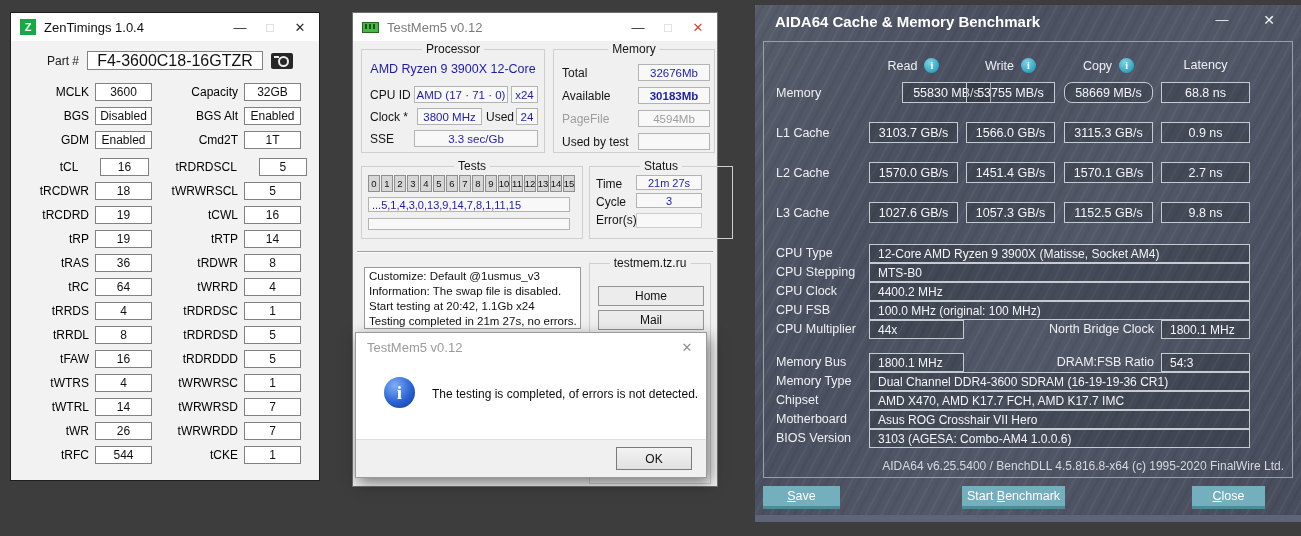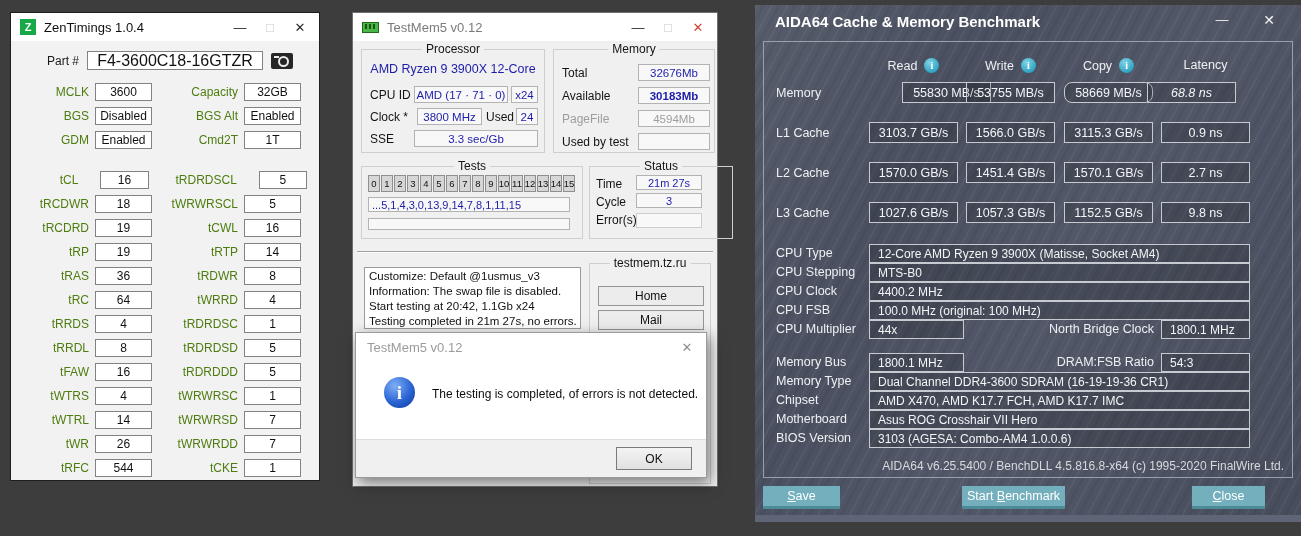--- a/index.html
+++ b/index.html
@@ -21,22 +21,22 @@
   .cap-btn.dim { color:#c9c9c9; }
   .zt-body { padding:10px 12px 0 12px; }
   .zt-part-row { display:flex; align-items:center; margin-bottom:13px; }
   .zt-part-label { width:64px; text-align:right; padding-right:8px; font-size:12px; color:#1a1a1a; }
   .zt-part-field { width:176px; height:19px; background:#fff; border:1px solid #828282; font-size:16px;
                    display:flex; align-items:center; justify-content:center; color:#111; }
   .cam { width:22px; height:16px; background:#262626; border-radius:2px; position:relative; margin-left:8px; }
   .cam::before { content:""; position:absolute; right:4px; top:3px; width:7px; height:7px; border:2px solid #ececec; border-radius:50%; }
   .cam::after  { content:""; position:absolute; left:3px; top:3px; width:5px; height:2px; background:#ececec; }
   .zt-row { display:flex; align-items:center; margin-bottom:6px; }
-  .zt-row.gap { margin-top:22px;gap:16px; }
-  .zt-l  { width:72px; text-align:right; padding-right:6px; font-size:12px; color:#4d7c0f; white-space:nowrap; }
+  .zt-row.gap { margin-top:9px;gap:16px; }
+  .zt-l  { width:72px; text-align:right; padding-right:6px; font-size:12px; color:#000000; white-space:nowrap; }
   .zt-l2 { width:92px; }
   .zt-f  { width:57px; height:18px; background:#fff; border:1px solid #828282; font-size:12px; color:#111;
            display:flex; align-items:center; justify-content:center; }
 
   
   #tm { left:352px; top:12px; width:366px; height:475px; background:#f0f0f0; border:1px solid #6f6f6f; }
   .tm-titlebar { height:28px; background:#fff; display:flex; align-items:center; padding:0 4px 0 9px; }
   .ram { width:17px; height:11px; background:#49b649; border:1px solid #23691c; position:relative; margin-right:8px; }
   .ram::after { content:""; position:absolute; left:2px; right:2px; top:1px; bottom:3px;
                 background:repeating-linear-gradient(90deg,#17550e 0 2px, transparent 2px 4px); }
@@ -350,21 +350,21 @@
       <span class="info-ic"></span>
     </div>
     <div class="a-head" style="left:397px;">
       <span>Latency</span>
     </div>
 
     <span class="a-lab" style="top:44px;">Memory</span>
     <span class="a-box" style="left:105px; top:40px;margin-left:33px;">55830 MB/s</span>
     <span class="a-box" style="left:202px; top:40px;">53755 MB/s</span>
     <span class="a-box" style="left:300px; top:40px;border-radius:8px;">58669 MB/s</span>
-    <span class="a-box" style="left:383px; top:40px;font-style:italic;">68.8 ns</span>
+    <span class="a-box" style="left:397px; top:40px;">68.8 ns</span>
 
     <span class="a-lab" style="top:84px;">L1 Cache</span>
     <span class="a-box" style="left:105px; top:80px;">3103.7 GB/s</span>
     <span class="a-box" style="left:202px; top:80px;">1566.0 GB/s</span>
     <span class="a-box" style="left:300px; top:80px;">3115.3 GB/s</span>
     <span class="a-box" style="left:397px; top:80px;">0.9 ns</span>
 
     <span class="a-lab" style="top:124px;">L2 Cache</span>
     <span class="a-box" style="left:105px; top:120px;">1570.0 GB/s</span>
     <span class="a-box" style="left:202px; top:120px;">1451.4 GB/s</span>

